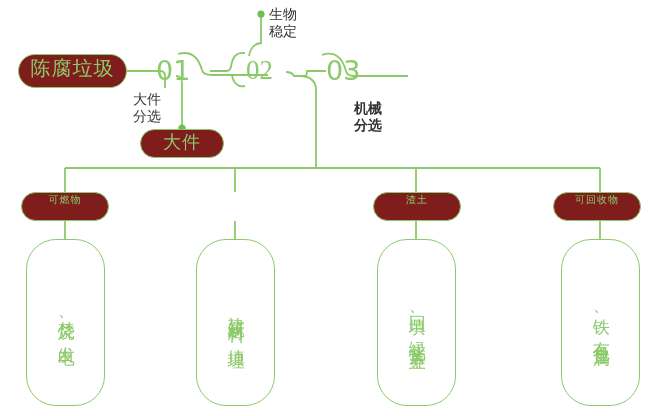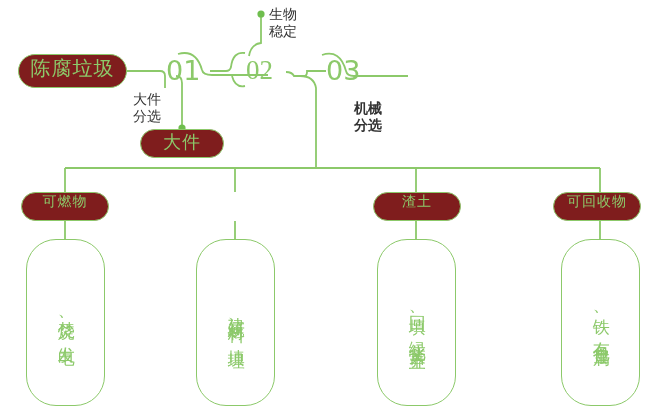--- a/index.html
+++ b/index.html
@@ -20,21 +20,21 @@
     border-radius:999px;
     color:#8CC96A;
     display:flex;align-items:flex-start;justify-content:center;
     background:#7f1d1d;
     letter-spacing:1px;
     white-space:nowrap;
     font-family:Liberation Mono, monospace;
   }
   .pill-start{font-size:20px;}
   .pill-sub{font-size:18px;}
-  .pill-cat{font-size:14px;}
+  .pill-cat{font-size:10px;}
 
   .numnode{
     position:absolute;
     color:#8CC96A;
     font-size:27px;
     letter-spacing:0px;
     line-height:1;
     font-family:"DejaVu Sans",sans-serif;
   }
 
@@ -110,21 +110,21 @@
     </g>
 
     <circle cx="261" cy="14" r="3.6" fill="#6FBE4E"></circle>
     <circle cx="182" cy="128" r="3.6" fill="#6FBE4E"></circle>
   </svg>
 
   <div class="pill pill-start" style="left:18px;top:54px;width:109px;height:34px;">
     <span>陈腐垃圾</span>
   </div>
 
-  <div class="numnode" style="left:166px;top:57px;">
+  <div class="numnode" style="left:156px;top:57px;">
     <span>01</span>
   </div>
   <div class="numnode" style="left:246px;top:57px;font-family:Liberation Serif, serif;">
     <span>02</span>
   </div>
   <div class="numnode" style="left:326px;top:57px;">
     <span>03</span>
   </div>
 
   <div class="slabel" style="left:133px;top:91px;">

